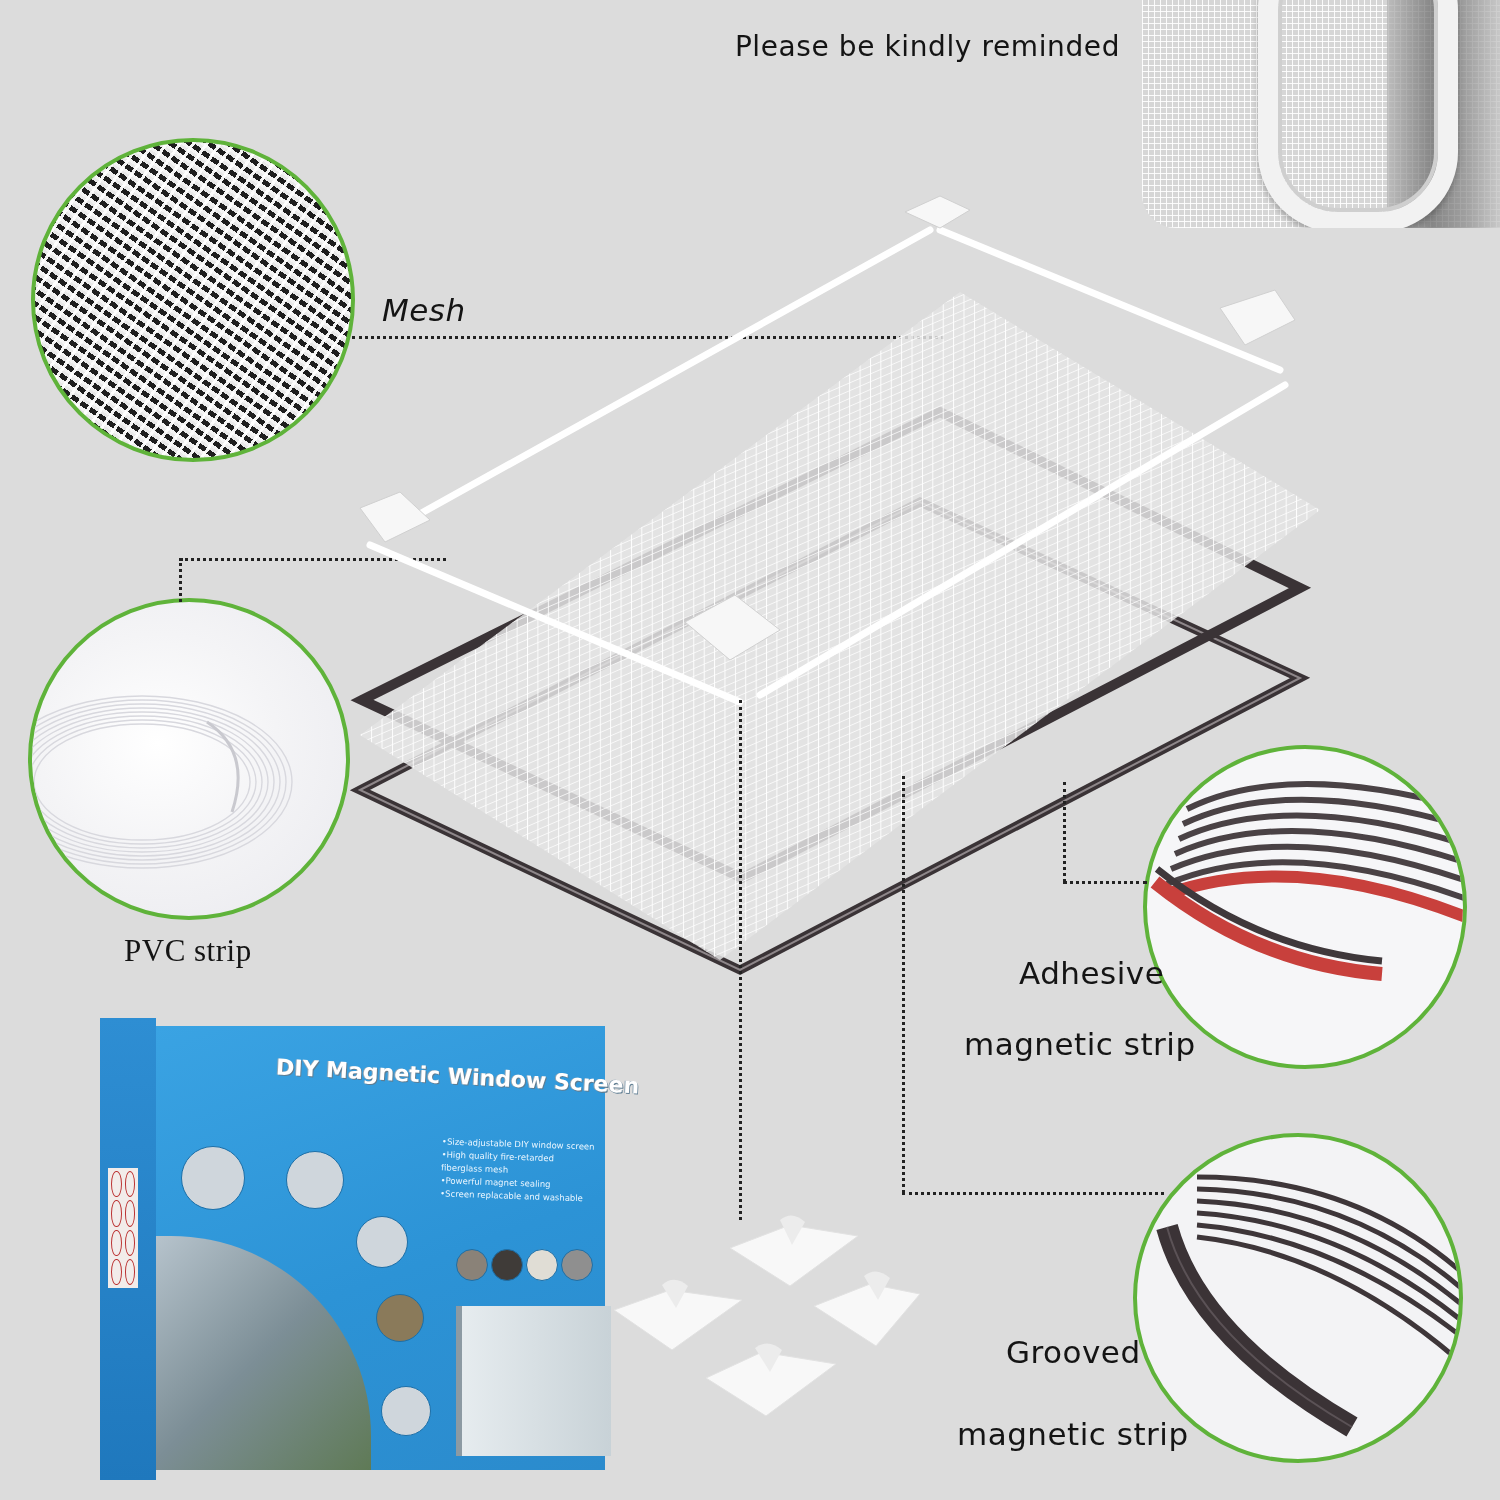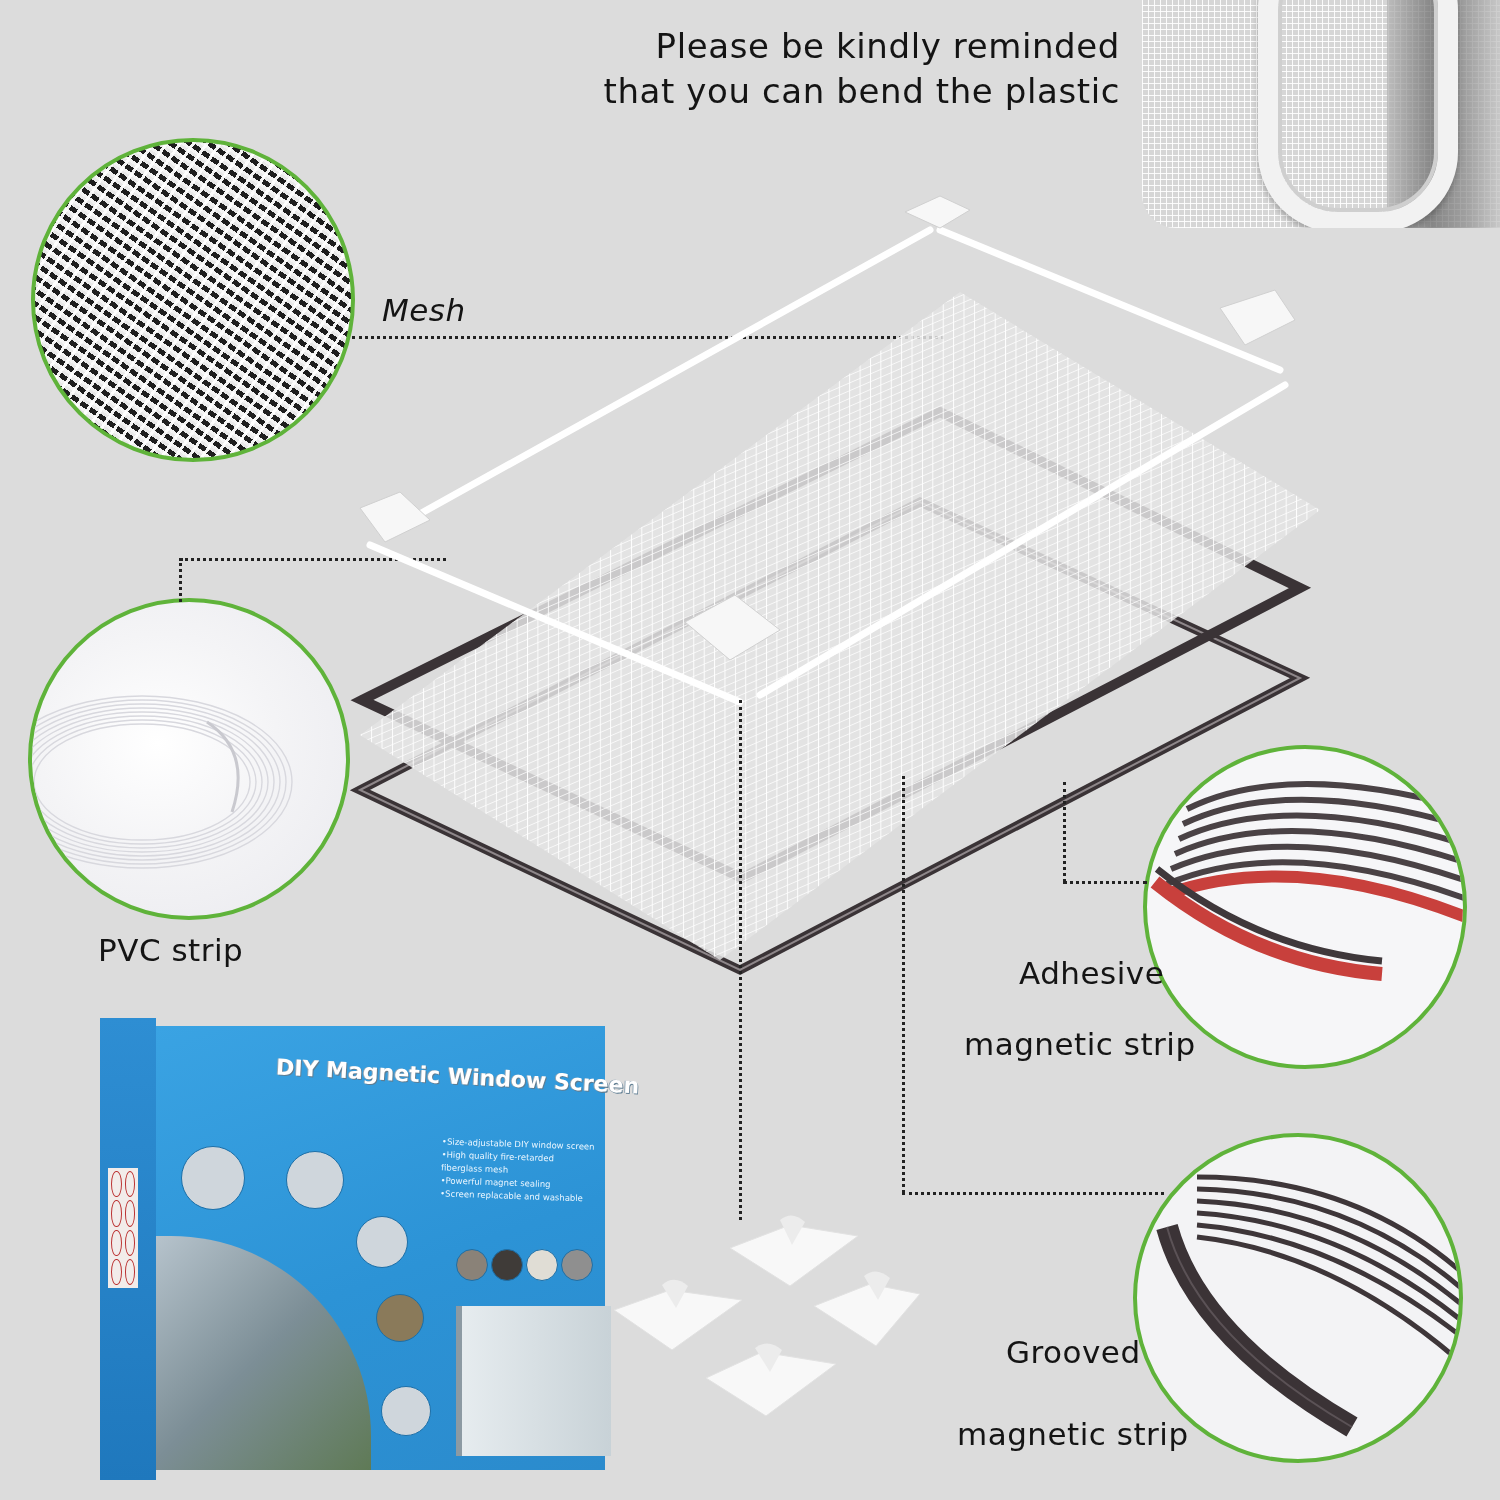--- a/index.html
+++ b/index.html
@@ -1,19 +1,19 @@
 <!DOCTYPE html>
 <html><head>
 <meta charset="utf-8">
 <style>
   html,body{margin:0;padding:0;}
   body{width:1500px;height:1500px;background:#dcdcdc;position:relative;overflow:hidden;font-family:"DejaVu Sans","Liberation Sans",sans-serif;color:#141414;}
   .abs{position:absolute;}
   .label{position:absolute;font-size:31px;line-height:45px;letter-spacing:0.5px;color:#141414;white-space:nowrap;}
-  .note{position:absolute;right:380px;top:24px;text-align:right;font-size:34px;line-height:45px;letter-spacing:0.6px;}
+  .note{position:absolute;right:380px;top:24px;text-align:right;font-size:28px;line-height:45px;letter-spacing:0.6px;}
   .note div{white-space:nowrap;}
   .circle{position:absolute;border-radius:50%;border:4px solid #5fb33a;overflow:hidden;box-sizing:border-box;}
   .mesh-circle{background-color:#e9e9e9;
     background-image:
       repeating-linear-gradient(35deg, rgba(255,255,255,0.95) 0 3px, transparent 3px 11px),
       repeating-linear-gradient(-55deg, rgba(255,255,255,0.95) 0 3px, transparent 3px 11px),
       repeating-linear-gradient(35deg, #1e1e1e 0 8px, transparent 8px 11px);}
   .pvc-circle{background:radial-gradient(ellipse at 40% 45%, #ffffff 0%, #f4f4f6 45%, #e9e9ee 100%);}
   .adh-circle{background:#f6f6f8;}
   .grv-circle{background:#f3f3f5;}
@@ -32,21 +32,20 @@
   .box-bullets{position:absolute;left:285px;top:112px;font-size:8.5px;line-height:13px;color:#eaf6ff;white-space:nowrap;transform:rotate(2deg);}
   .box-photo{position:absolute;border-radius:50%;background:#cfd6dc;border:1px solid #1c6fa8;}
   .warn-panel{position:absolute;left:8px;top:150px;width:30px;height:120px;background:#f2ecea;display:grid;grid-template-columns:1fr 1fr;gap:3px;padding:3px;box-sizing:border-box;}
   .warn-panel span{border:1.5px solid #b33;border-radius:50%;display:block;}
 </style>
 </head>
 <body>
 
 <div class="note">
   <div>Please be kindly reminded</div>
-  <div>that you can bend the plastic</div>
 </div>
 
 <div class="corner-photo">
   <div class="dark"></div>
   <div class="loop"></div>
 </div>
 
 <div class="circle mesh-circle" style="left:31px;top:138px;width:324px;height:324px;"></div>
 <div class="label" style="left:382px;top:288px;font-style:italic;">Mesh</div>
 <div class="dotted-h" style="left:352px;top:336px;width:592px;"></div>
@@ -59,21 +58,21 @@
       <ellipse cx="110" cy="180" rx="138" ry="78"></ellipse>
       <ellipse cx="110" cy="180" rx="132" ry="74"></ellipse>
       <ellipse cx="110" cy="180" rx="126" ry="70"></ellipse>
       <ellipse cx="110" cy="180" rx="120" ry="66"></ellipse>
       <ellipse cx="110" cy="180" rx="114" ry="62"></ellipse>
       <ellipse cx="110" cy="180" rx="108" ry="58"></ellipse>
     </g>
     <path d="M175 120 Q220 150 200 210" stroke="#c9c9cf" stroke-width="3" fill="none"></path>
   </svg>
 </div>
-<div class="label" style="left:98px;top:928px;">PVC strip</div>
+<div class="label" style="left:124px;top:928px;font-family:Liberation Serif, serif;">PVC strip</div>
 <div class="dotted-h" style="left:180px;top:558px;width:266px;"></div>
 <div class="dotted-v" style="left:179px;top:558px;height:44px;"></div>
 
 <svg class="abs" style="left:340px;top:190px;" width="980" height="800" viewBox="0 0 980 800">
   <defs>
     <pattern id="grid" width="9" height="9" patternUnits="userSpaceOnUse" patternTransform="skewX(-30) rotate(-30)">
       <rect width="9" height="9" fill="none"></rect>
       <path d="M0 0 H9 M0 0 V9" stroke="#ffffff" stroke-width="1.6"></path>
     </pattern>
   </defs>

